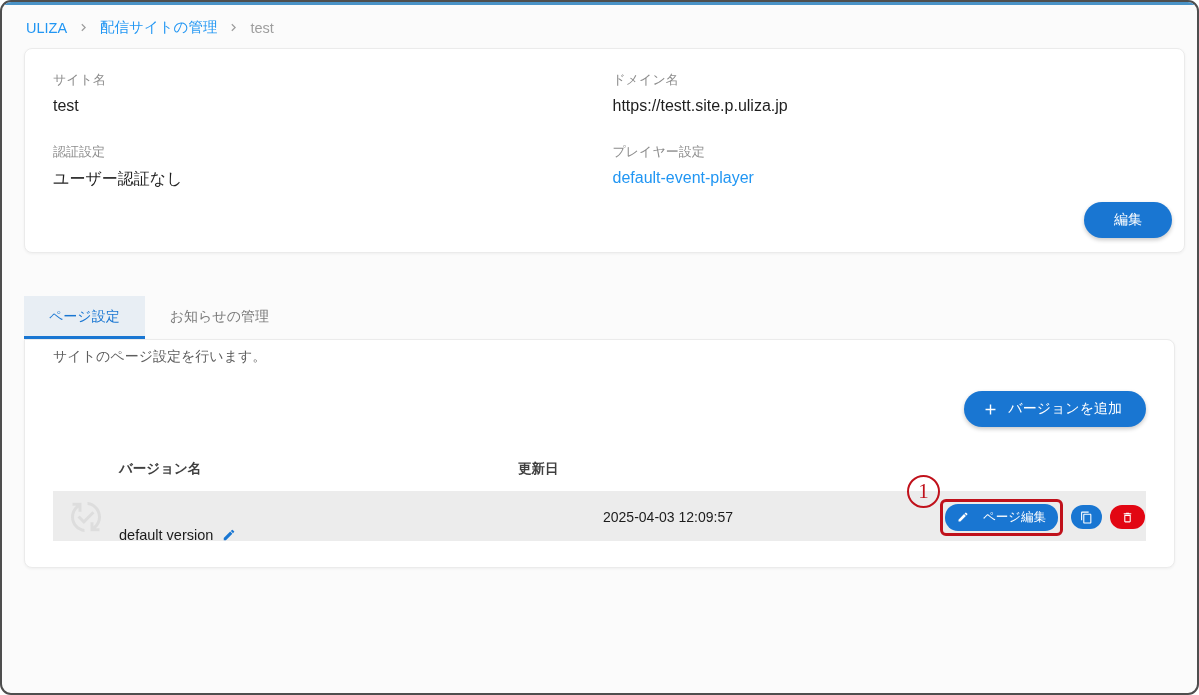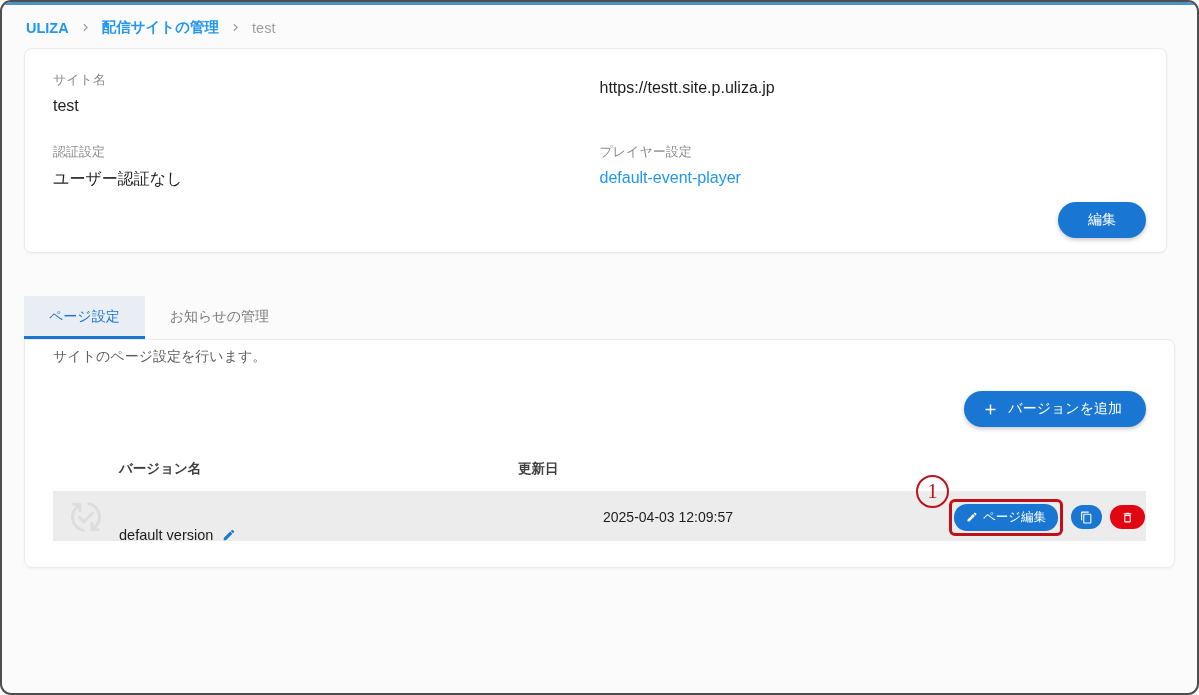--- a/index.html
+++ b/index.html
@@ -17,35 +17,35 @@
     overflow: hidden;
   }
   .topline { height: 3px; background: #4a93c7; }
 
   
   .breadcrumb {
     display: flex; align-items: center; gap: 9px;
     padding: 13px 24px 0 24px;
     font-size: 14.5px;
   }
-  .crumb-link { color: #2196f3; font-weight: 700; text-decoration: none; cursor: pointer; }
+  .crumb-link { color: #2196f3; font-weight: 400; text-decoration: none; cursor: pointer; }
   .crumb-current { color: #9e9e9e; }
   .crumb-sep { display: flex; align-items: center; }
   .crumb-sep svg { width: 15px; height: 15px; fill: #9e9e9e; }
 
   
   .card {
     background: #ffffff;
     border: 1px solid #ebebeb;
     box-shadow: 0 1px 3px rgba(0,0,0,0.05);
   }
   .site-card {
-    margin: 11px 30px 0 22px;
+    margin: 11px 12px 0 22px;
     border-radius: 8px;
-    padding: 22px 20px 14px 28px;
+    padding: 22px 12px 14px 28px;
   }
   .fields-grid {
     display: grid;
     grid-template-columns: 1fr 1fr;
     row-gap: 28px;
   }
   .field-label { font-size: 13px; color: #8c8c8c; }
   .field-value { font-size: 16px; color: #1e1e1e; margin-top: 8px; }
   .field-value.link { color: #2196f3; cursor: pointer; }
   .site-card-actions { display: flex; justify-content: flex-end; margin-top: 12px; }
@@ -110,21 +110,21 @@
     border-radius: 6px;
     padding: 2px;
     display: flex;
   }
   .btn-page-edit {
     background: #1976d2; color: #ffffff;
     border: none; border-radius: 13px;
     font-family: "Liberation Sans", sans-serif;
     font-size: 12.5px;
     padding: 5px 12px;
-    display: inline-flex; align-items: center; gap: 5px;
+    display: inline-flex; align-items: center; gap: 14px;
     cursor: pointer;
   }
   .btn-page-edit svg { width: 12px; height: 12px; fill: #ffffff; }
   .annot-circle {
     position: absolute;
     top: -24px; left: -33px;
     width: 33px; height: 33px;
     border: 2.5px solid #c0111b;
     border-radius: 50%;
     color: #c0111b;
@@ -166,20 +166,21 @@
     <span class="crumb-current">test</span>
   </nav>
 
   <section class="card site-card">
     <div class="fields-grid">
       <div class="field">
         <div class="field-label">サイト名</div>
         <div class="field-value">test</div>
       </div>
       <div class="field">
+        <div class="field-label">ドメイン名</div>
         <div class="field-value">https://testt.site.p.uliza.jp</div>
       </div>
       <div class="field">
         <div class="field-label">認証設定</div>
         <div class="field-value">ユーザー認証なし</div>
       </div>
       <div class="field">
         <div class="field-label">プレイヤー設定</div>
         <div class="field-value link">default-event-player</div>
       </div>

